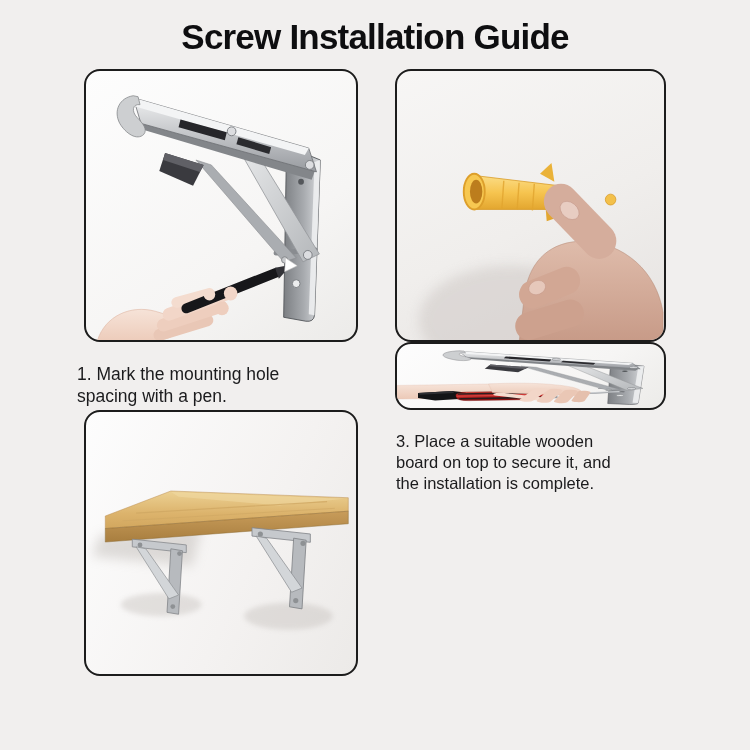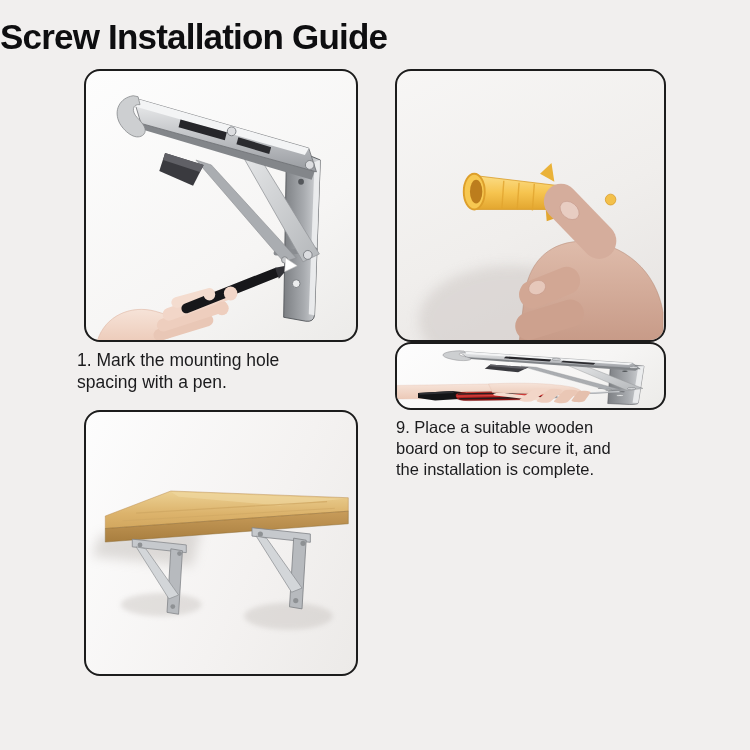--- a/index.html
+++ b/index.html
@@ -3,20 +3,21 @@
 <meta charset="utf-8">
 <style>
   html,body{margin:0;padding:0;}
   body{
     width:750px;height:750px;overflow:hidden;
     background:#f1efee;
     font-family:"Liberation Sans",sans-serif;
   }
   .page-title{
     margin:16px 0 0 0;
+    text-align:center;
     font-family:"Liberation Sans",sans-serif;
     font-weight:700;
     font-size:35px;
     line-height:1.2;
     letter-spacing:-0.8px;
     color:#0e0e10;
   }
   .guide{
     width:582px;
     margin:11px auto 0 auto;
@@ -34,21 +35,21 @@
   .panel svg{display:block;width:100%;height:100%;}
   .p1{background:linear-gradient(145deg,#fdfdfd 0%,#f6f5f4 65%,#ecebe9 100%);}
   .p2{background:linear-gradient(155deg,#f7f6f5 0%,#f0eeec 55%,#e6e3e1 100%);}
   .p3{background:linear-gradient(145deg,#fdfdfd 0%,#f6f5f4 65%,#ecebe9 100%);}
   .p4{background:linear-gradient(115deg,#fdfdfd 0%,#f4f2f1 60%,#eceae8 100%);}
   .caption{
     white-space:pre-line;
     font-size:17px;
     line-height:1.26;
     color:#1b1b1d;
-    padding-top:7px;
+    padding-top:21px;
     font-weight:500;
   }
   .c1{margin-left:-7px;font-size:17.5px;}
   .c2{margin-left:-40px;width:335px;font-size:16.5px;}
   .c3{margin-left:21px;font-size:17.5px;}
   .c4{margin-left:1px;font-size:16.5px;}
 </style>
 </head>
 <body>
 
@@ -235,17 +236,17 @@
       </g>
       <g>
         <use href="#sym-mini-bracket" transform="translate(46,130)"></use>
       </g>
       <g>
         <use href="#sym-mini-bracket" transform="translate(170,118) scale(1.08)"></use>
       </g>
     </svg>
   </div>
 
-  <div class="caption c4">9. Place a suitable wooden
+  <div class="caption c4">3. Place a suitable wooden
 board on top to secure it, and
 the installation is complete.</div>
 
 </div>
 
 </body></html>

